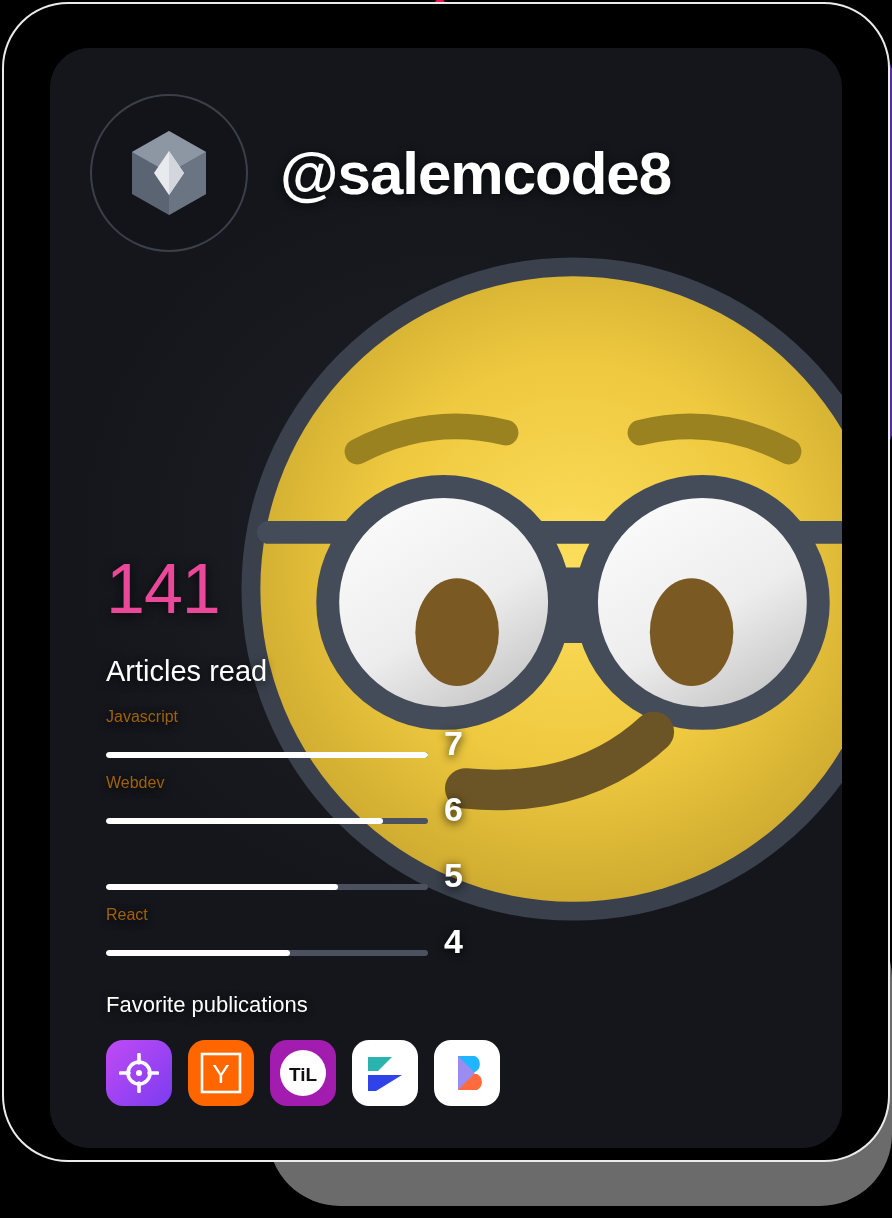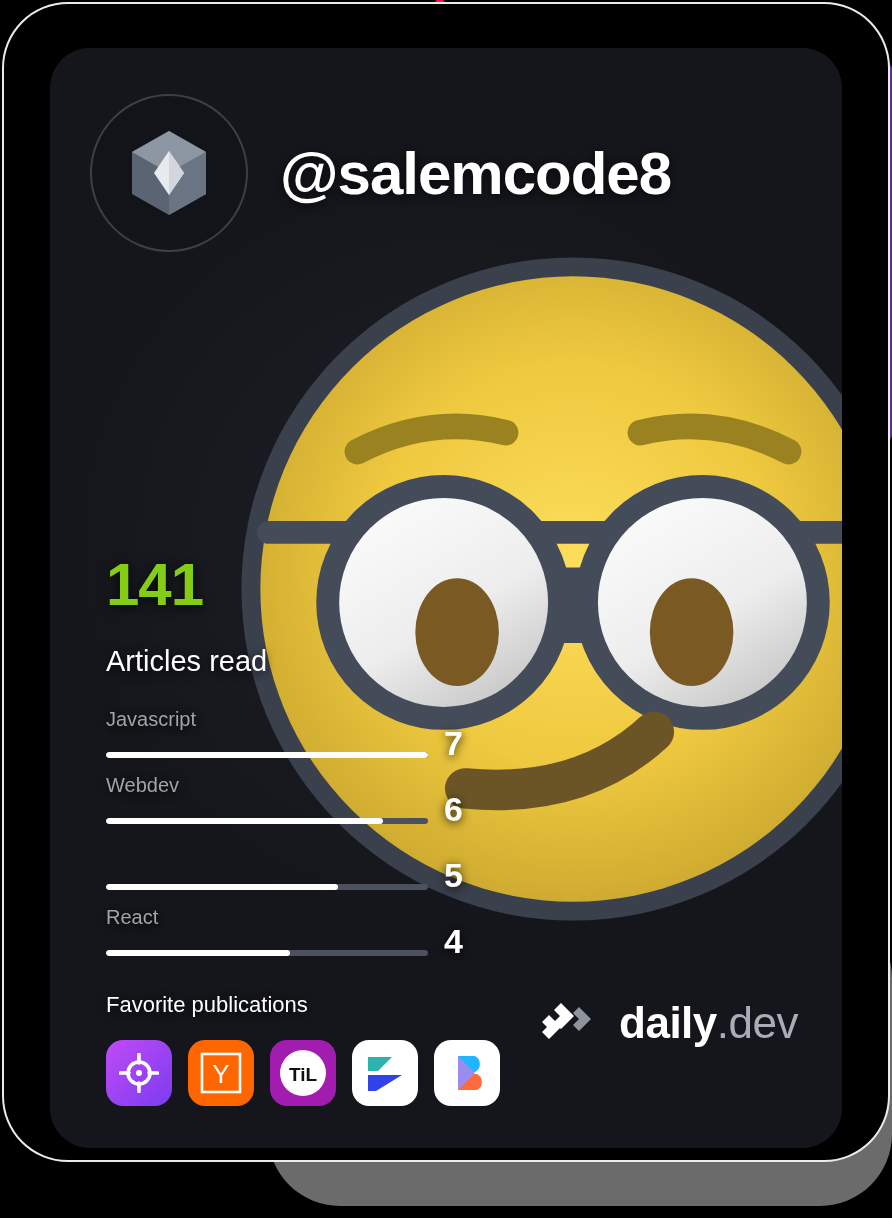--- a/index.html
+++ b/index.html
@@ -83,34 +83,34 @@
   }
   .username{
     color:#FFFFFF; font-size:60px; font-weight:bold;
     letter-spacing:-1px; white-space:nowrap;
     text-shadow:0 2px 10px rgba(0,0,0,0.7);
   }
 
   
   .stat-block{ position:absolute; left:56px; top:508px; z-index:6; }
   .stat-number{
-    color:#84cc16; font-size:60px; font-weight:bold; line-height:0.95;
+    color:#ec4899; font-size:70px; font-weight:normal; line-height:0.95;
     letter-spacing:-1px;
     text-shadow:0 2px 12px rgba(0,0,0,0.75);
   }
   .stat-label{
     color:#FFFFFF; font-size:29px; margin-top:32px;
     text-shadow:0 2px 10px rgba(0,0,0,0.75);
   }
 
   
   .tags{ position:absolute; left:56px; top:660px; width:360px; z-index:6; }
   .tag-row{ position:relative; height:66px; }
   .tag-name{
-    color:#a3a3a3; font-size:20px; display:block;
+    color:#a16207; font-size:16px; display:block;
     text-shadow:0 2px 8px rgba(0,0,0,0.8);
   }
   .tag-track{
     position:absolute; left:0; top:44px;
     width:322px; height:6px; border-radius:3px;
     background:#4B515F;
     overflow:hidden;
   }
   .tag-fill{
     height:100%; background:#FFFFFF; border-radius:3px;
@@ -280,25 +280,15 @@
           <svg width="44" height="44" viewBox="0 0 44 44" xmlns="http://www.w3.org/2000/svg">
             <path d="M13 5 L30 5 A9 9 0 0 1 30 21 L13 21 Z" fill="#1FB6FF"></path>
             <path d="M13 23 L32 23 A9 9 0 0 1 32 39 L13 39 Z" fill="#FF6B3D"></path>
             <path d="M13 5 L30 22 L13 39 Z" fill="#9B8CF0"></path>
           </svg>
         </div>
 
       </div>
     </div>
 
-    <div class="brand">
-      <svg width="62" height="44" viewBox="0 0 62 44" xmlns="http://www.w3.org/2000/svg">
-        <path d="M20 2 L33 15 L20 28 L13 21 L19 15 L13 9 Z" fill="#FFFFFF"></path>
-        <path d="M8 14 L20 26 L8 38 L1 31 L6 26 L1 21 Z" fill="#FFFFFF"></path>
-        <path d="M38 6 L50 18 L38 30 L32 24 L38 18 L32 12 Z" fill="#8E949E"></path>
-      </svg>
-      <div class="brand-name">
-        <span>daily</span><span class="brand-tld">.dev</span>
-      </div>
-    </div>
 
   </div>
 </div>
 
 </body></html>

